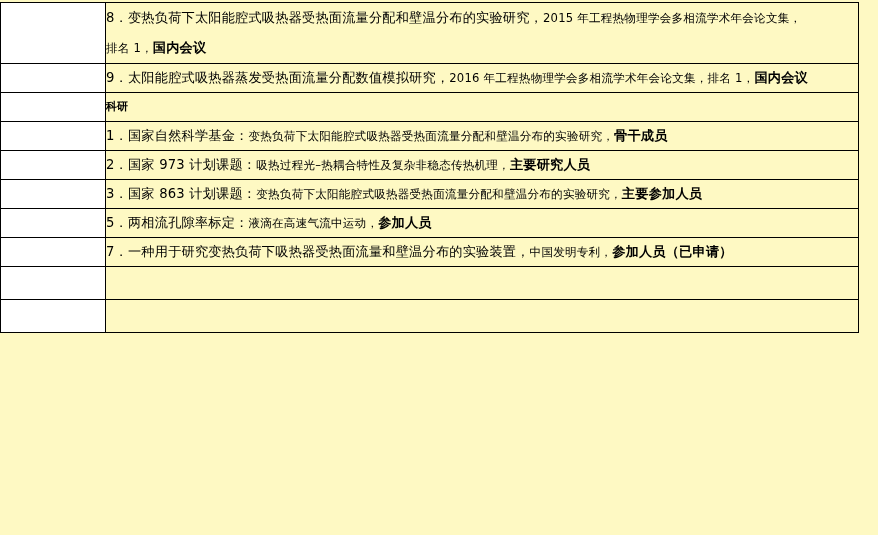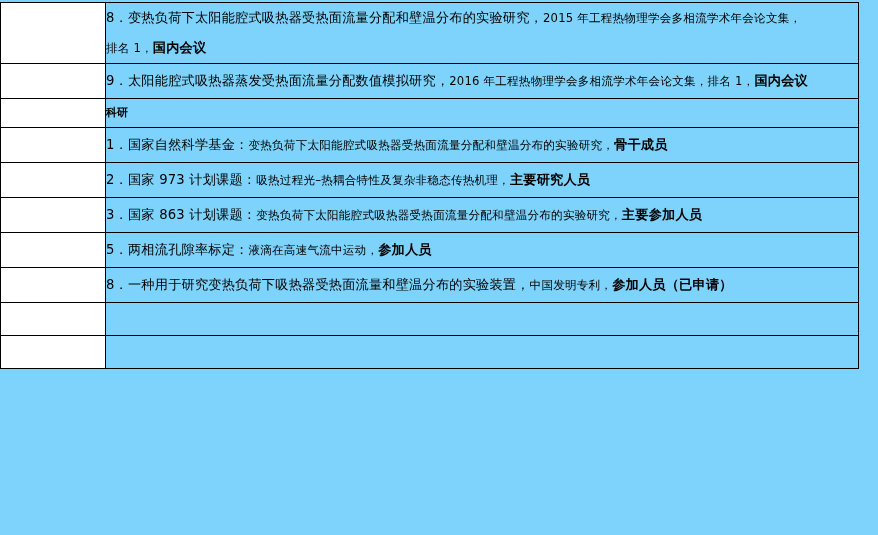--- a/index.html
+++ b/index.html
@@ -11,21 +11,21 @@
     width: 878px;
     height: 535px;
     font-family: "Liberation Serif", "DejaVu Serif", serif;
     color: #000000;
     overflow: hidden;
   }
   #page {
     position: relative;
     width: 878px;
     height: 535px;
-    background: #7dd3fc;
+    background: #fef9c3;
   }
   table.doc-table {
     position: absolute;
     left: 0px;
     top: 2px;
     width: 858px;
     border-collapse: collapse;
     table-layout: fixed;
   }
   table.doc-table td {
@@ -37,21 +37,21 @@
     width: 104px;
     background: #ffffff;
   }
   td.content-col {
     width: 752px;
     padding: 6px 10px 6px 10px;
   }
   .row-text {
     font-family: "DejaVu Sans", "Liberation Sans", sans-serif;
     font-size: 13.2px;
-    line-height: 34px;
+    line-height: 28px;
     color: #000000;
     letter-spacing: 0.2px;
   }
   .row-text .small {
     font-size: 11.6px;
   }
   .row-text .bold {
     font-weight: bold;
   }
   .section-title {
@@ -138,21 +138,21 @@
             <span>5．两相流孔隙率标定：</span><span class="small">液滴在高速气流中运动，</span><span class="bold">参加人员</span>
           </div>
         </td>
       </tr>
 
 
       <tr>
         <td class="label-col"></td>
         <td class="content-col">
           <div class="row-text">
-            <span>8．一种用于研究变热负荷下吸热器受热面流量和壁温分布的实验装置，</span><span class="small">中国发明专利，</span><span class="bold">参加人员（已申请）</span>
+            <span>7．一种用于研究变热负荷下吸热器受热面流量和壁温分布的实验装置，</span><span class="small">中国发明专利，</span><span class="bold">参加人员（已申请）</span>
           </div>
         </td>
       </tr>
 
       <tr class="empty-row">
         <td class="label-col"></td>
         <td class="content-col"></td>
       </tr>
 
       <tr class="empty-row">

